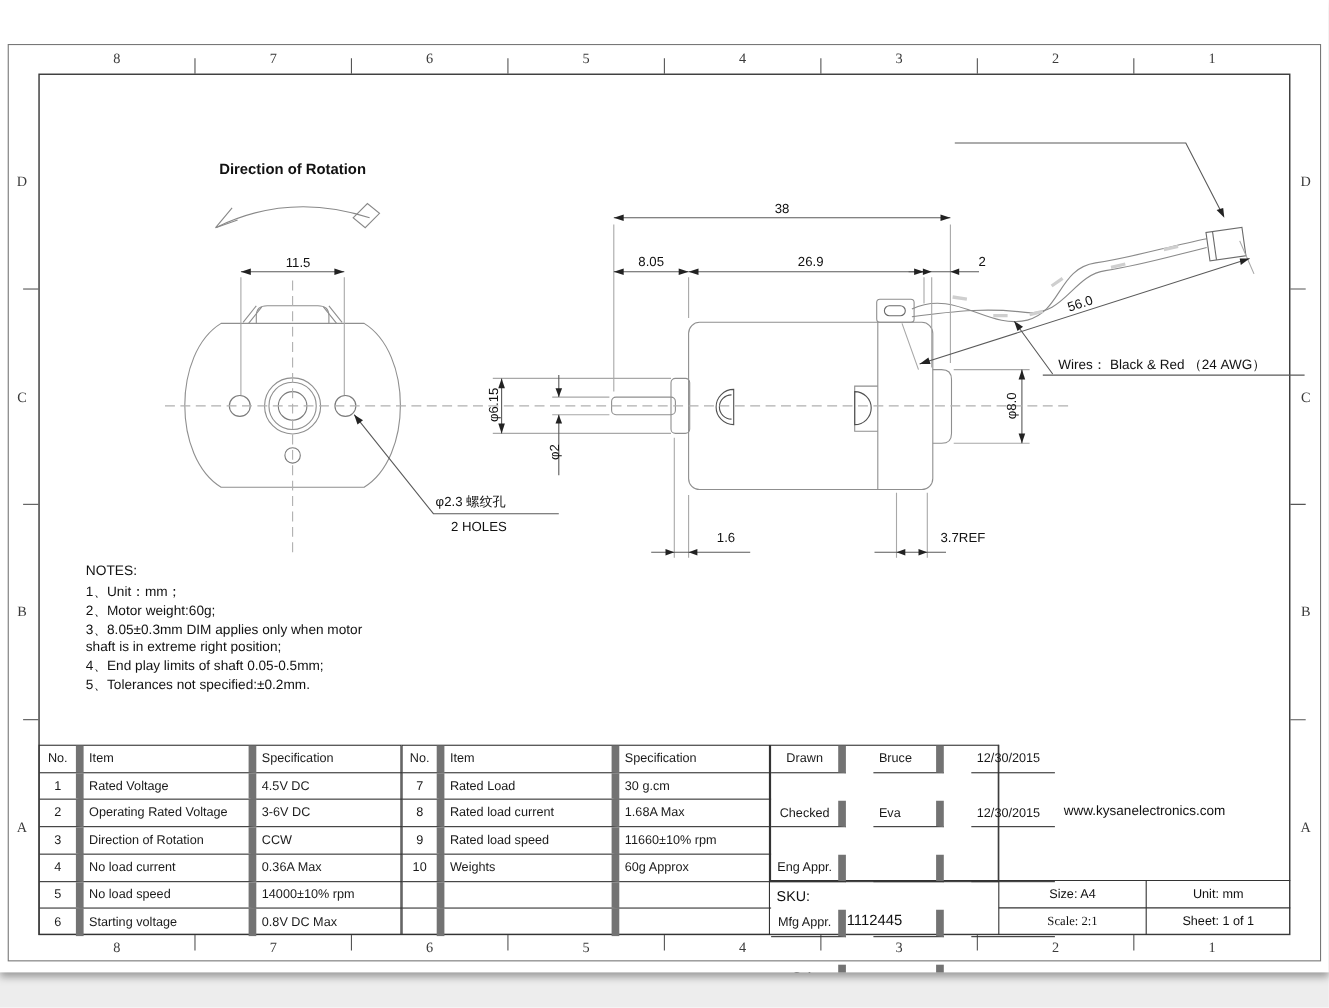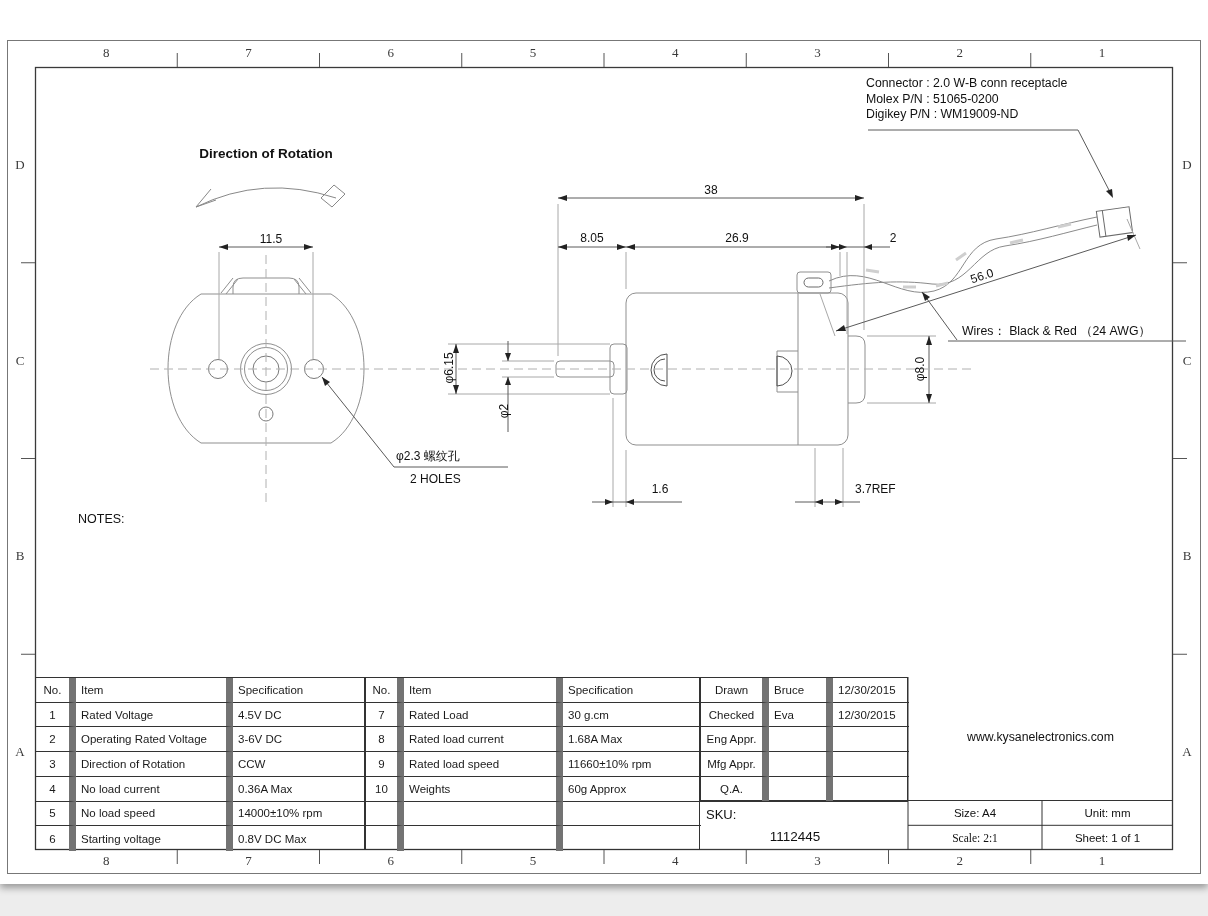--- a/index.html
+++ b/index.html
@@ -169,30 +169,33 @@
     <g stroke="#333" stroke-width="1">
       <line x1="908" y1="677" x2="908" y2="850"></line>
       <line x1="908" y1="800.5" x2="1173" y2="800.5"></line>
       <line x1="908" y1="825.3" x2="1173" y2="825.3"></line>
       <line x1="1042" y1="800.5" x2="1042" y2="850"></line>
     </g>
   </svg>
 
   <div class="t bold ctr" style="left:178px;top:147px;width:176px;font-size:13.5px;">Direction of Rotation</div>
 
-  <div class="t pre" style="left:866px;top:76px;font-size:12.3px;line-height:15.5px;">Connector : 2.0 W-B conn receptacle
-Molex P/N : 51065-0200
-Digikey P/N : WM19009-ND</div>
 
   <div class="t" style="left:962px;top:324px;font-size:12.3px;">Wires： Black &amp; Red （24 AWG）</div>
 
   <div class="t" style="left:396px;top:449px;">φ2.3 螺纹孔</div>
   <div class="t" style="left:410px;top:472px;">2 HOLES</div>
 
   <div class="t" style="left:78px;top:512px;font-size:12.5px;">NOTES:</div>
+  <div class="t pre" style="left:78px;top:530px;font-size:12.4px;line-height:16.8px;">1、Unit：mm；
+2、Motor weight:60g;
+3、8.05±0.3mm DIM applies only when motor
+shaft is in extreme right position;
+4、End play limits of shaft 0.05-0.5mm;
+5、Tolerances not specified:±0.2mm.</div>
 
   <div class="t ctr" style="left:250px;top:232px;width:42px;">11.5</div>
   <div class="t ctr" style="left:691px;top:183px;width:40px;">38</div>
   <div class="t ctr" style="left:572px;top:231px;width:40px;">8.05</div>
   <div class="t ctr" style="left:717px;top:231px;width:40px;">26.9</div>
   <div class="t ctr" style="left:883px;top:231px;width:20px;">2</div>
   <div class="t ctr" style="left:640px;top:482px;width:40px;">1.6</div>
   <div class="t" style="left:855px;top:482px;">3.7REF</div>
   <div class="t ctr rot90" style="left:427px;top:361px;width:44px;">φ6.15</div>
   <div class="t ctr rot90" style="left:489px;top:404px;width:30px;">φ2</div>
@@ -240,21 +243,21 @@
       <div class="cell">Weights</div>
       <div class="cell">60g Approx</div>
       <div class="cell c1"></div>
       <div class="cell"></div>
       <div class="cell"></div>
       <div class="cell c1"></div>
       <div class="cell"></div>
       <div class="cell"></div>
     </div>
 
-  <div id="tblA" class="grid g3" style="left:700px;top:677px;width:208px;height:123.6px;grid-template-columns:68px 64px 76px;grid-auto-rows:24.714px;">
+  <div id="tblA" class="grid g3" style="left:700px;top:677px;width:208px;height:123.6px;grid-template-columns:68px 64px 76px;grid-auto-rows:24.714px;gap:25px;">
       <div class="cell c1">Drawn</div>
       <div class="cell">Bruce</div>
       <div class="cell">12/30/2015</div>
       <div class="cell c1">Checked</div>
       <div class="cell">Eva</div>
       <div class="cell">12/30/2015</div>
       <div class="cell c1">Eng Appr.</div>
       <div class="cell"></div>
       <div class="cell"></div>
       <div class="cell c1">Mfg Appr.</div>

